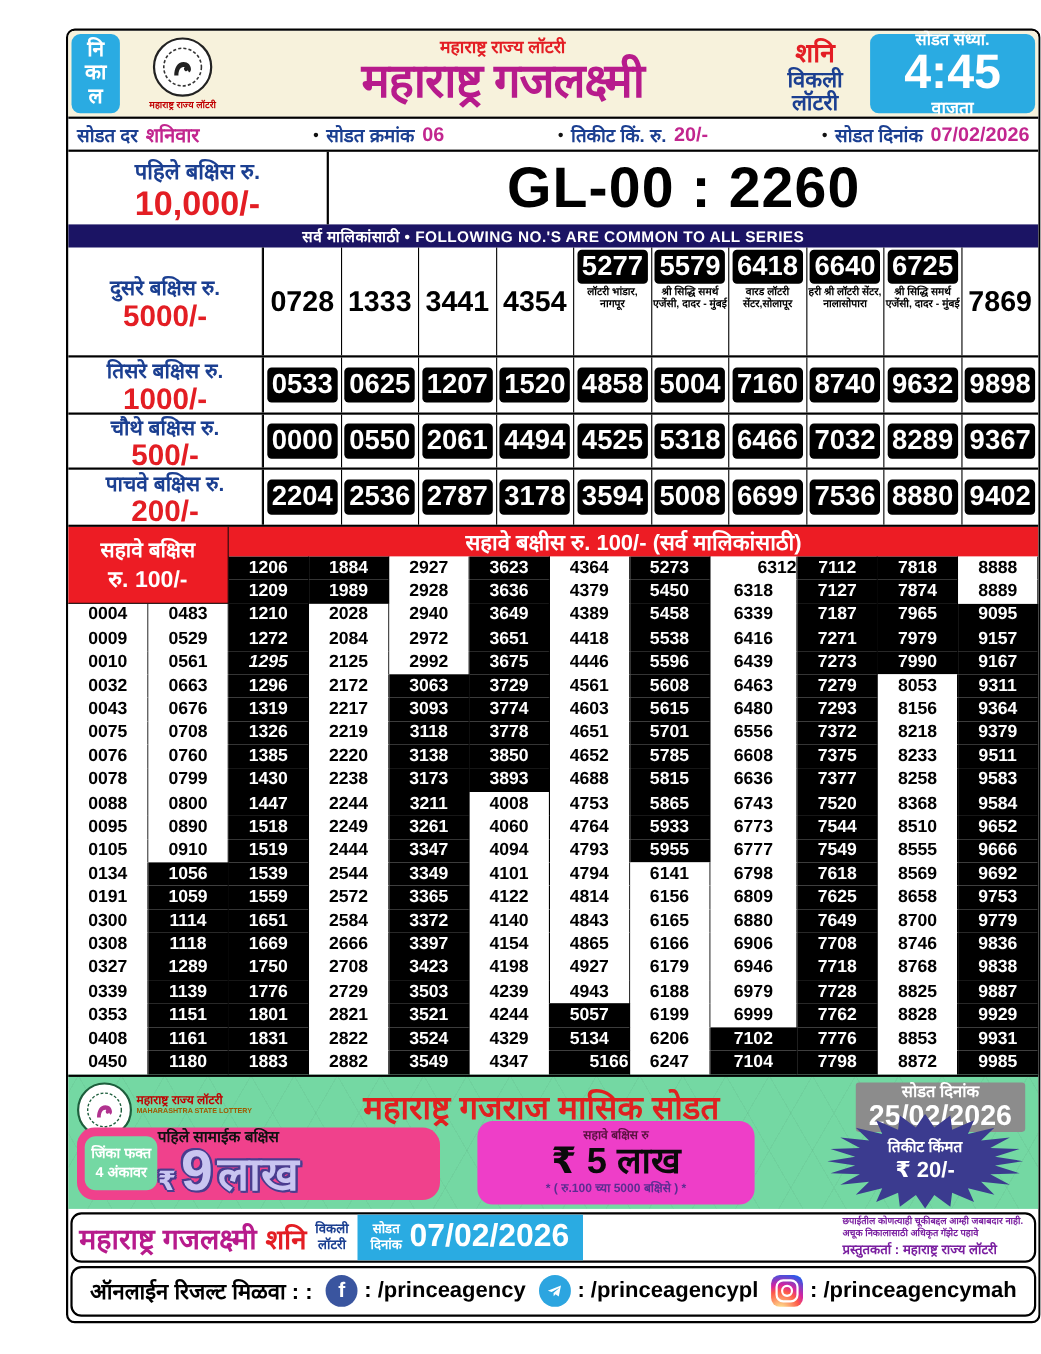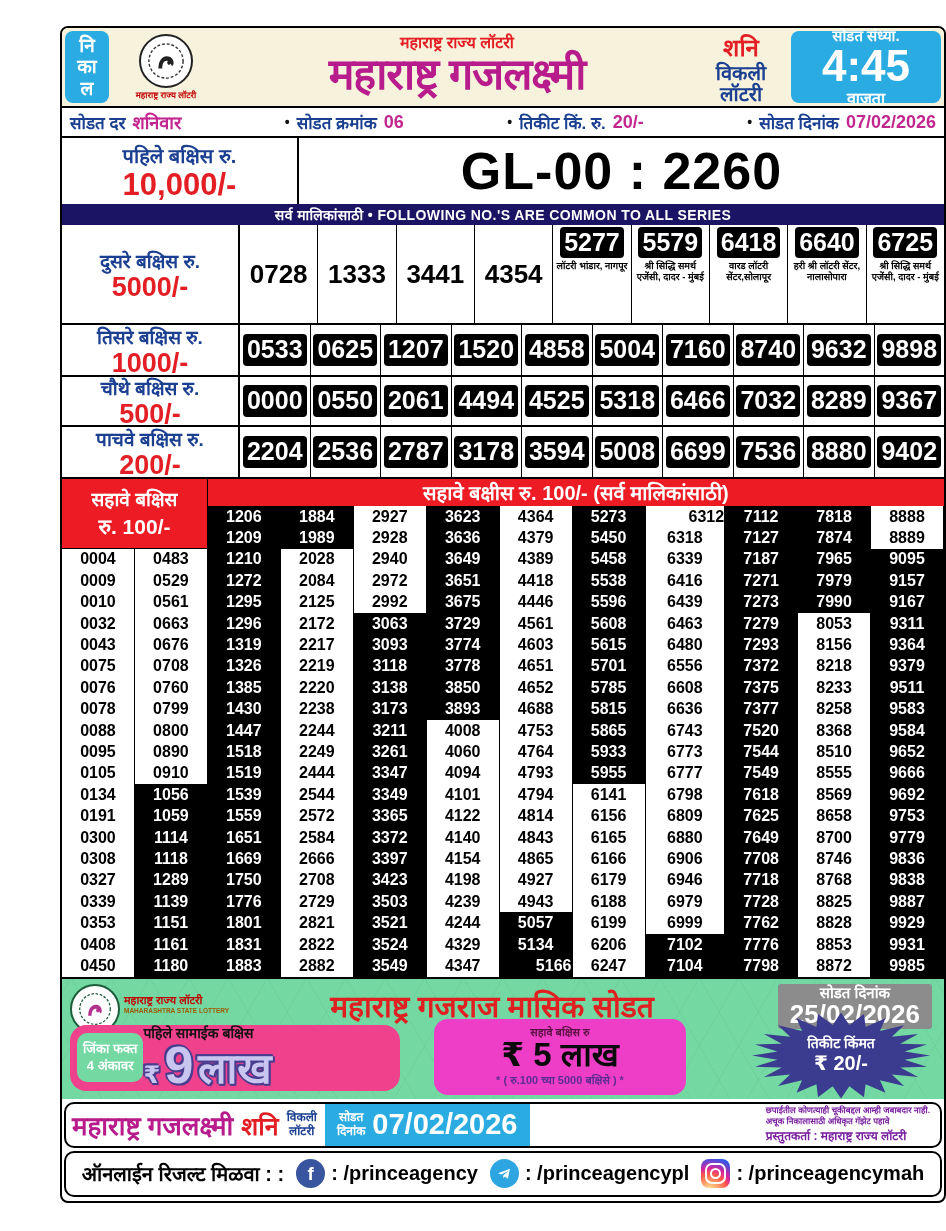--- a/index.html
+++ b/index.html
@@ -214,20 +214,23 @@
           <span class="hlbox">6418</span>
           <span class="seller">वारड लॉटरी सेंटर,सोलापूर</span>
         </div>
         <div class="pcell">
           <span class="hlbox">6640</span>
           <span class="seller">हरी श्री लॉटरी सेंटर, नालासोपारा</span>
         </div>
         <div class="pcell">
           <span class="hlbox">6725</span>
           <span class="seller">श्री सिद्धि समर्थ एजेंसी, दादर - मुंबई</span>
+        </div>
+        <div class="pcell center">
+          <span class="plainnum">7869</span>
         </div>
       </div>
   </div>
 
   <div class="prow h3">
     <div class="plabel-box">
       <div class="pl1">तिसरे बक्षिस रु.</div>
       <div class="pl2">1000/-</div>
     </div>
     <div class="pcells">
@@ -383,21 +386,21 @@
       <div class="gc inv" style="grid-area: 18 / 2;">1118</div>
       <div class="gc inv" style="grid-area: 19 / 2;">1289</div>
       <div class="gc inv" style="grid-area: 20 / 2;">1139</div>
       <div class="gc inv" style="grid-area: 21 / 2;">1151</div>
       <div class="gc inv" style="grid-area: 22 / 2;">1161</div>
       <div class="gc inv" style="grid-area: 23 / 2;">1180</div>
       <div class="gc inv" style="grid-area: 2 / 3;">1206</div>
       <div class="gc inv" style="grid-area: 3 / 3;">1209</div>
       <div class="gc inv" style="grid-area: 4 / 3;">1210</div>
       <div class="gc inv" style="grid-area: 5 / 3;">1272</div>
-      <div class="gc inv" style="grid-area: 6 / 3;">1295</div>
+      <div class="gc inv" style="grid-area: 6 / 3; font-style: italic;">1295</div>
       <div class="gc inv" style="grid-area: 7 / 3;">1296</div>
       <div class="gc inv" style="grid-area: 8 / 3;">1319</div>
       <div class="gc inv" style="grid-area: 9 / 3;">1326</div>
       <div class="gc inv" style="grid-area: 10 / 3;">1385</div>
       <div class="gc inv" style="grid-area: 11 / 3;">1430</div>
       <div class="gc inv" style="grid-area: 12 / 3;">1447</div>
       <div class="gc inv" style="grid-area: 13 / 3;">1518</div>
       <div class="gc inv" style="grid-area: 14 / 3;">1519</div>
       <div class="gc inv" style="grid-area: 15 / 3;">1539</div>
       <div class="gc inv" style="grid-area: 16 / 3;">1559</div>

